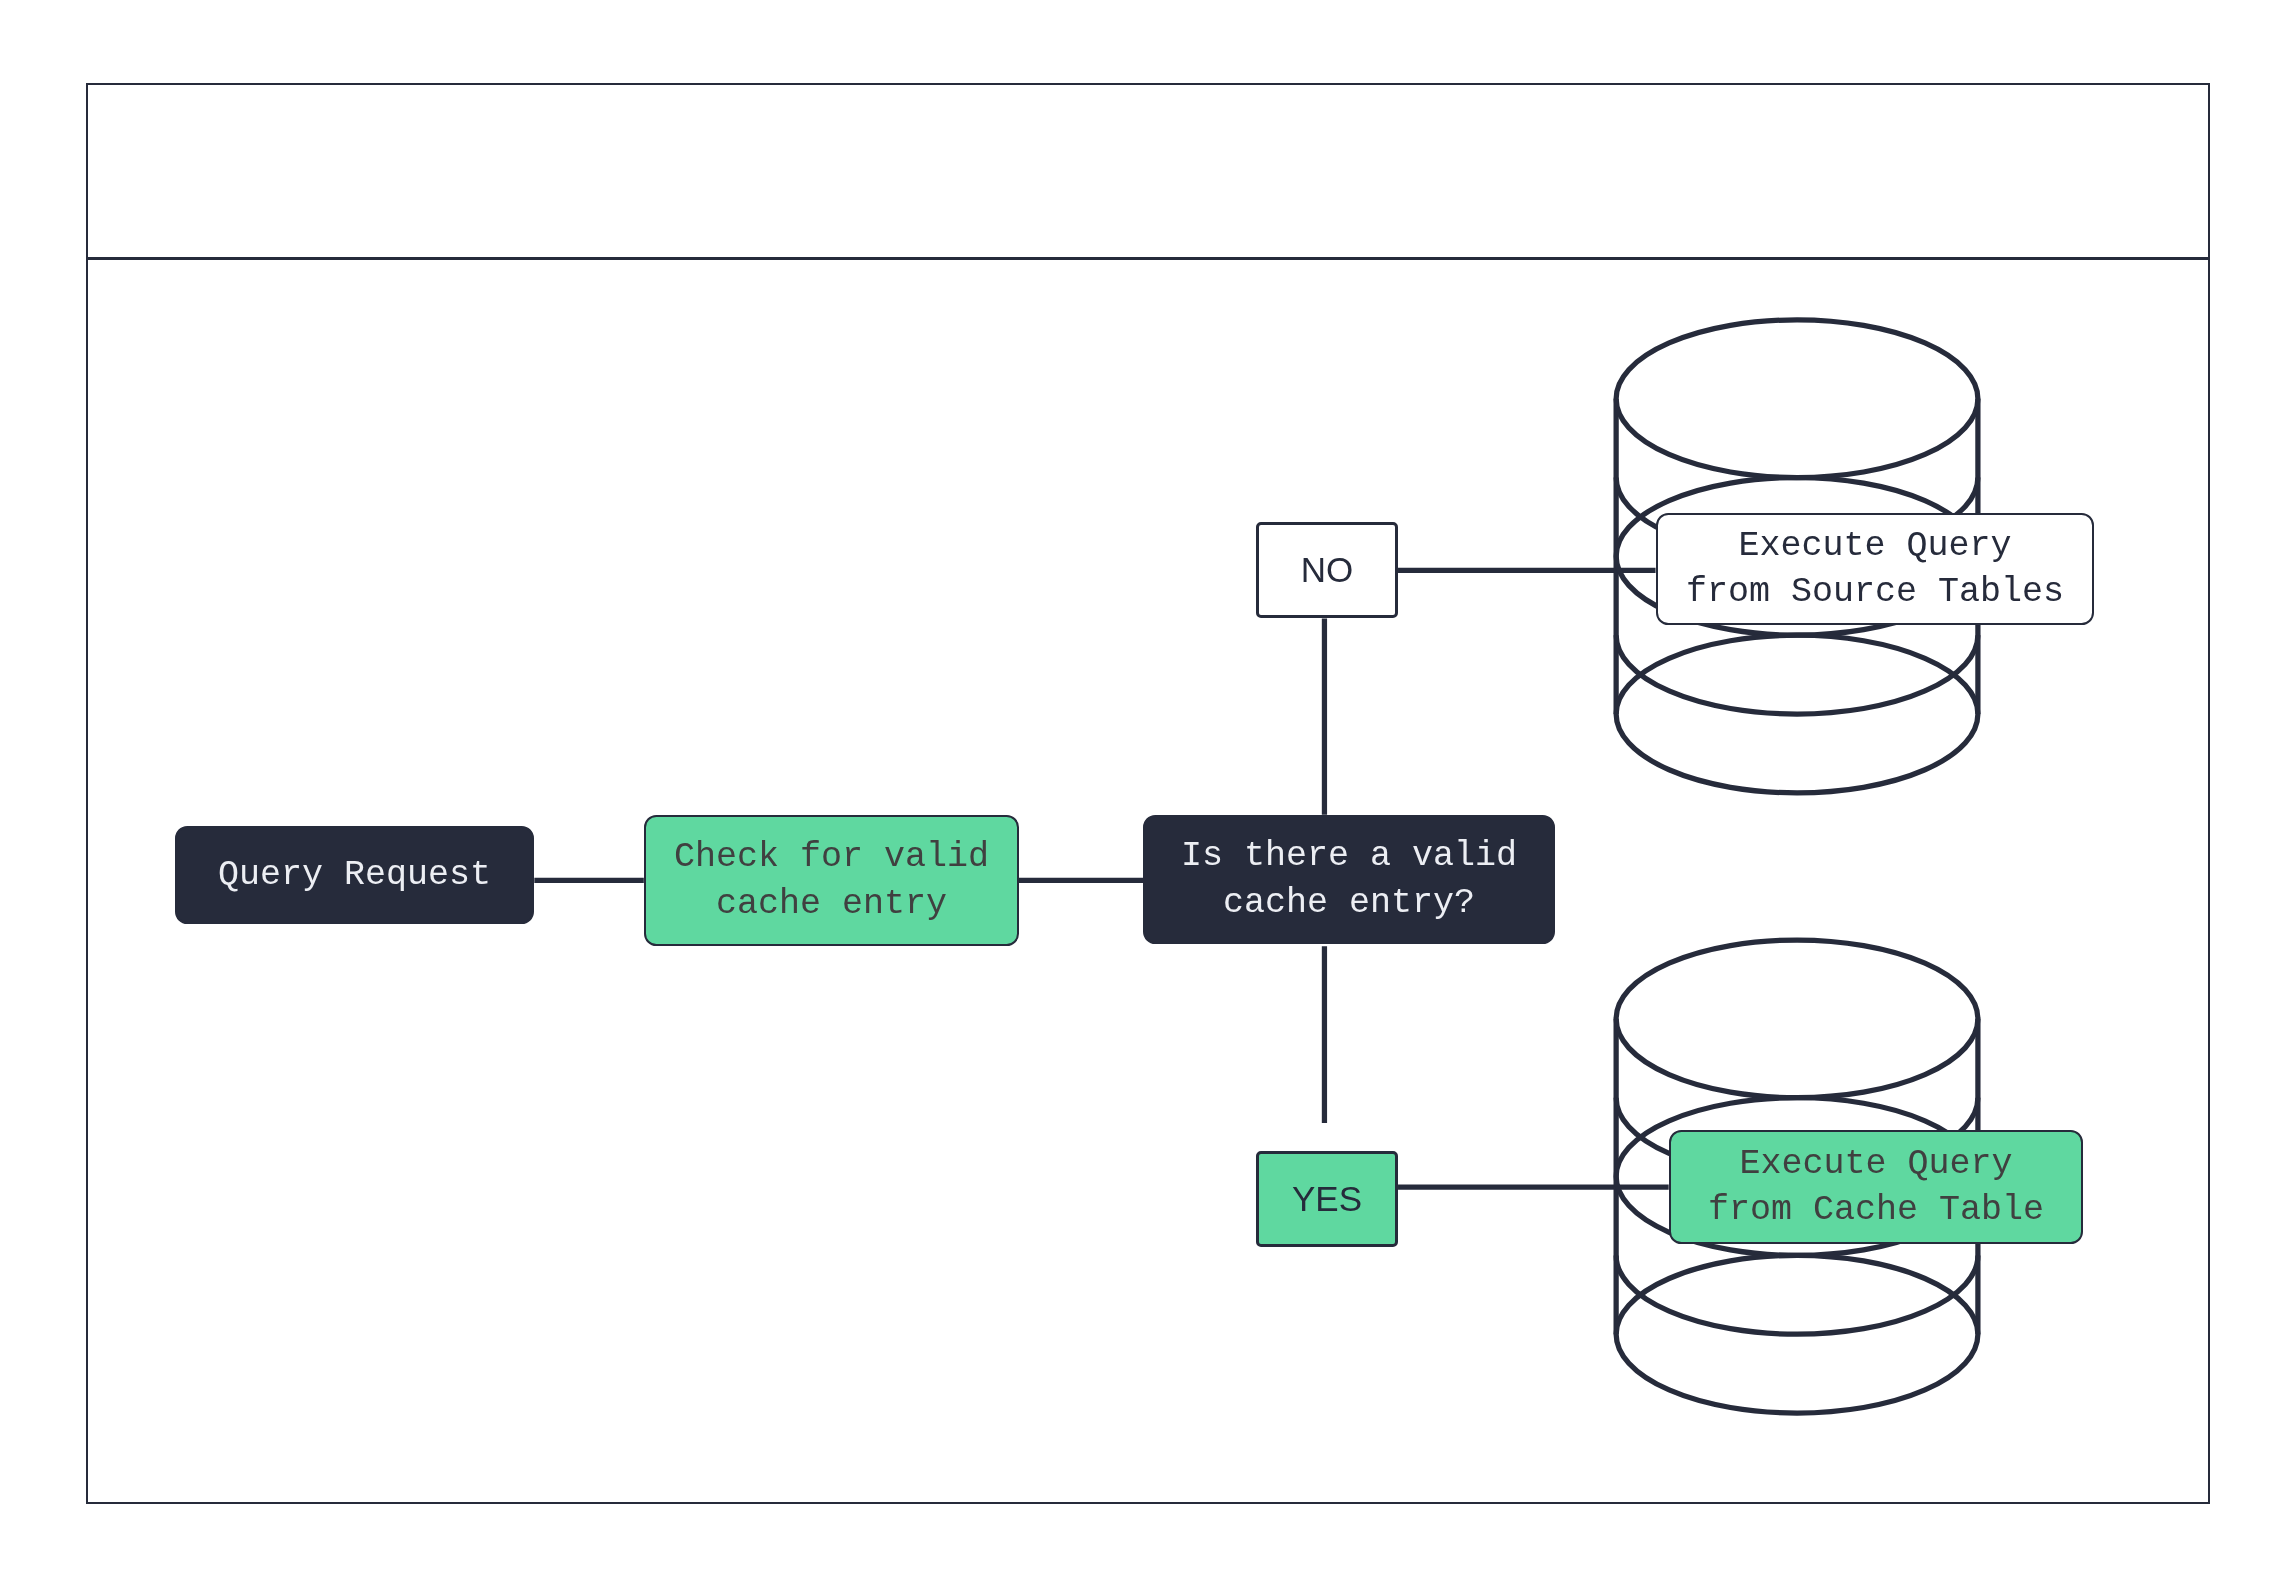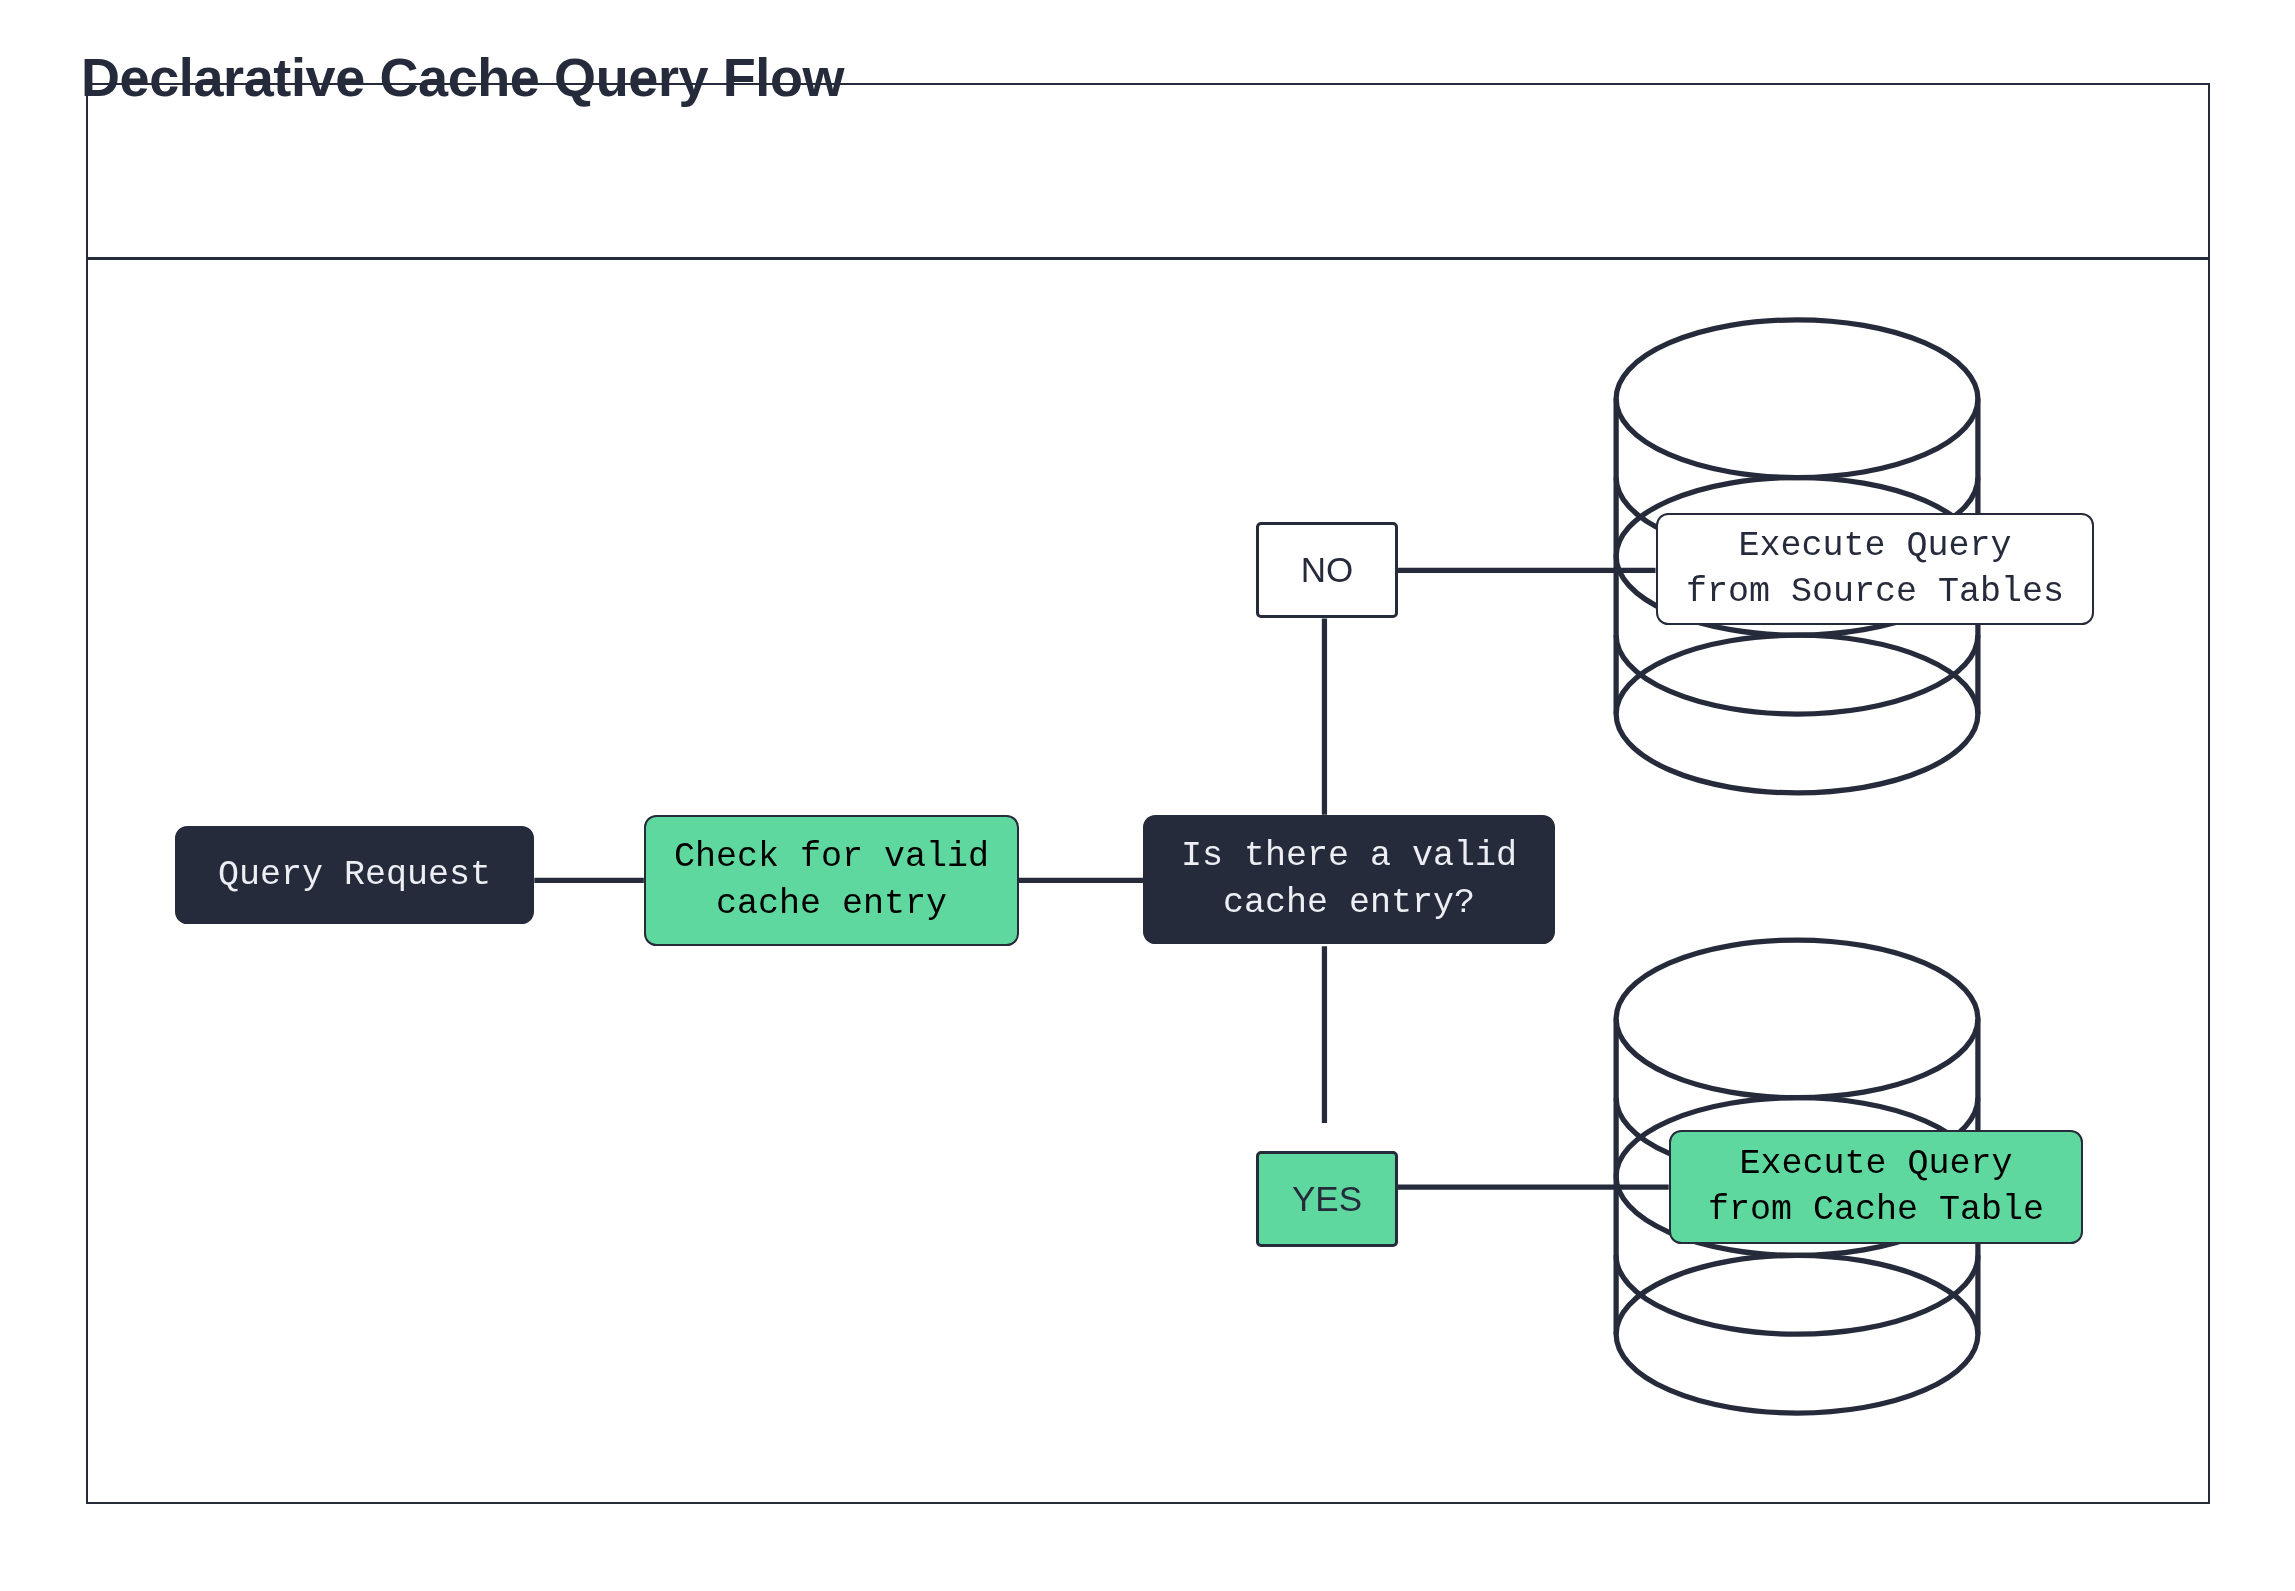--- a/index.html
+++ b/index.html
@@ -81,21 +81,21 @@
   .node-dark {
     background: #262b3b;
     color: #eceef3;
     border: 2.6px solid #262b3b;
     border-radius: 12.3px;
     font-size: 35px;
   }
 
   .node-green {
     background: #5fd8a0;
-    color: #000000;
+    color: #404040;
     border: 2.6px solid #262b3b;
     border-radius: 12.3px;
     font-size: 35px;
   }
 
   .node-white {
     background: #ffffff;
     color: #262b3b;
     border: 2.6px solid #262b3b;
     border-radius: 12.3px;
@@ -141,21 +141,20 @@
   }
 </style>
 </head>
 <body>
 
 <div id="canvas">
 
   <div class="frame">
     <div class="title-bar"></div>
   </div>
-  <div class="title-text">Declarative Cache Query Flow</div>
 
   <svg id="art" viewBox="0 0 2620 1816" xmlns="http://www.w3.org/2000/svg">
 
     <g fill="none" stroke="#262b3b" stroke-width="6" stroke-linecap="butt">
 
       <line x1="610" y1="1005" x2="735" y2="1005"></line>
 
       <line x1="1163" y1="1005" x2="1305" y2="1005"></line>
 
       <line x1="1512" y1="930" x2="1512" y2="706"></line>

